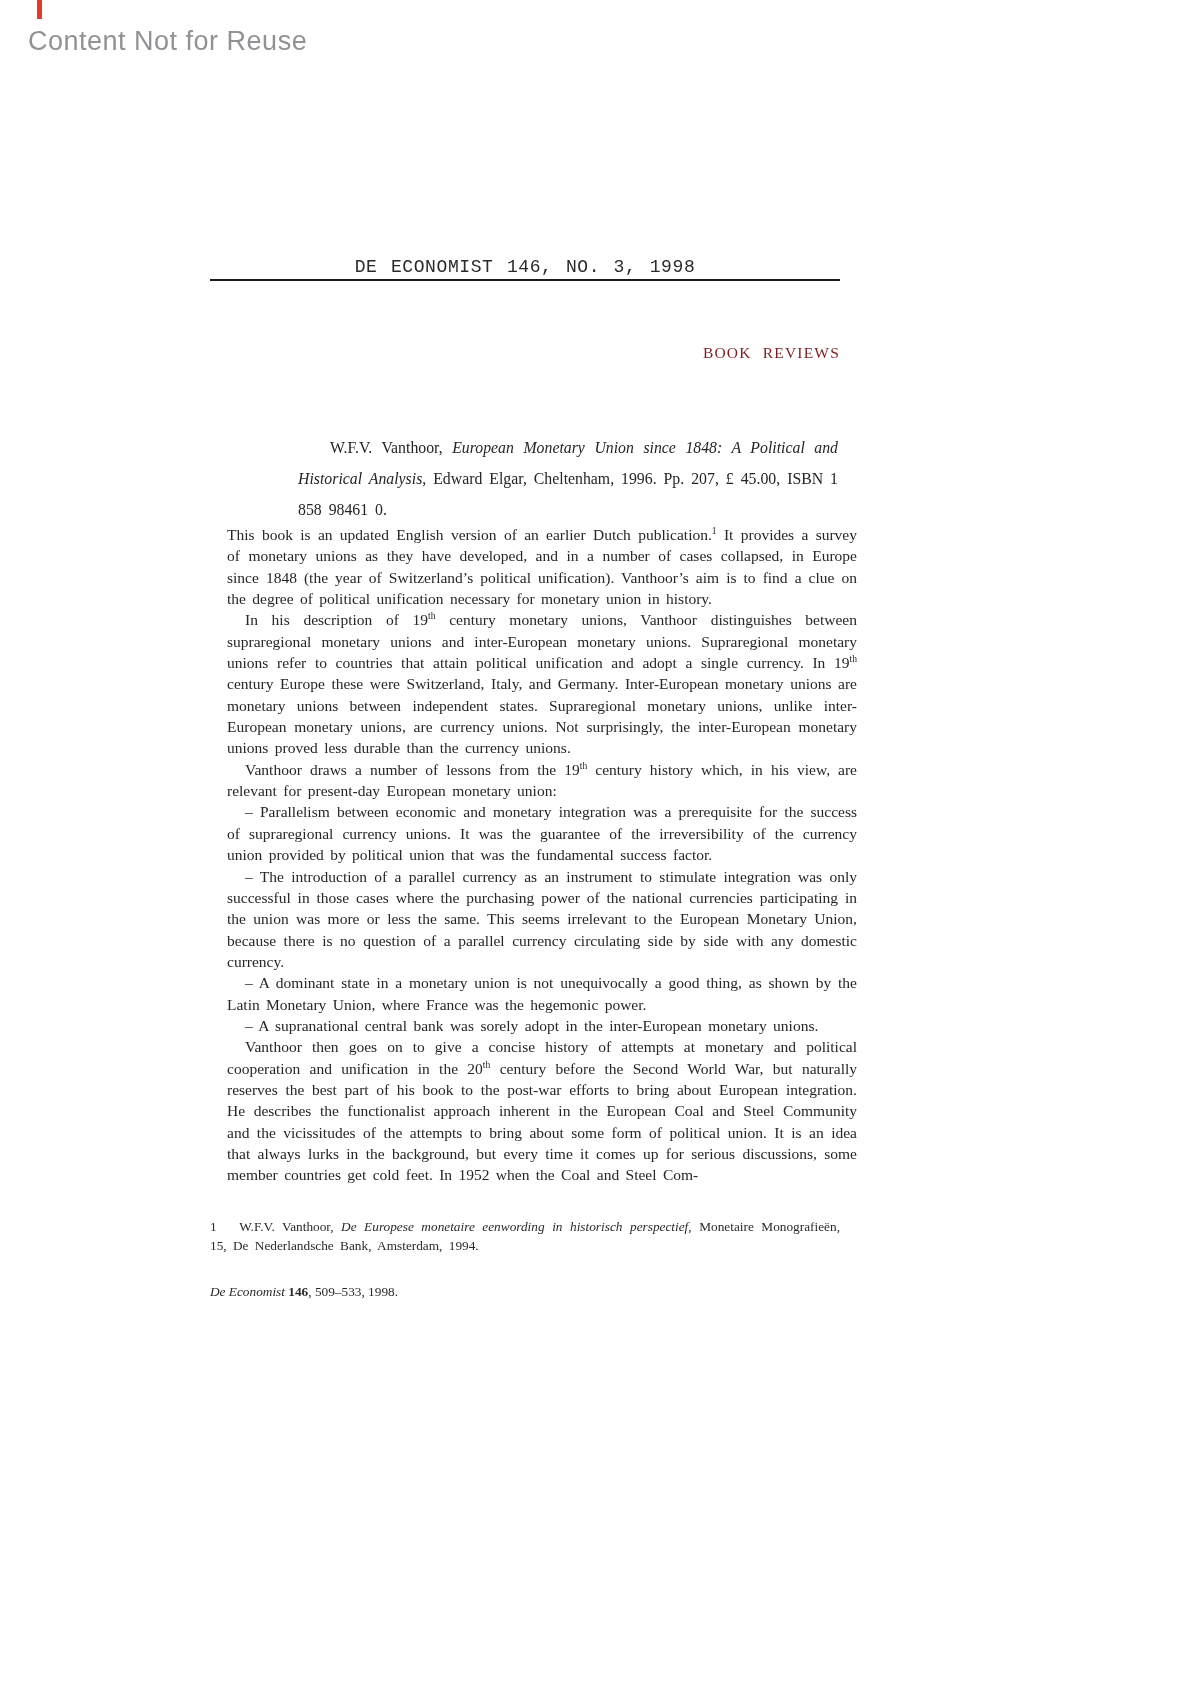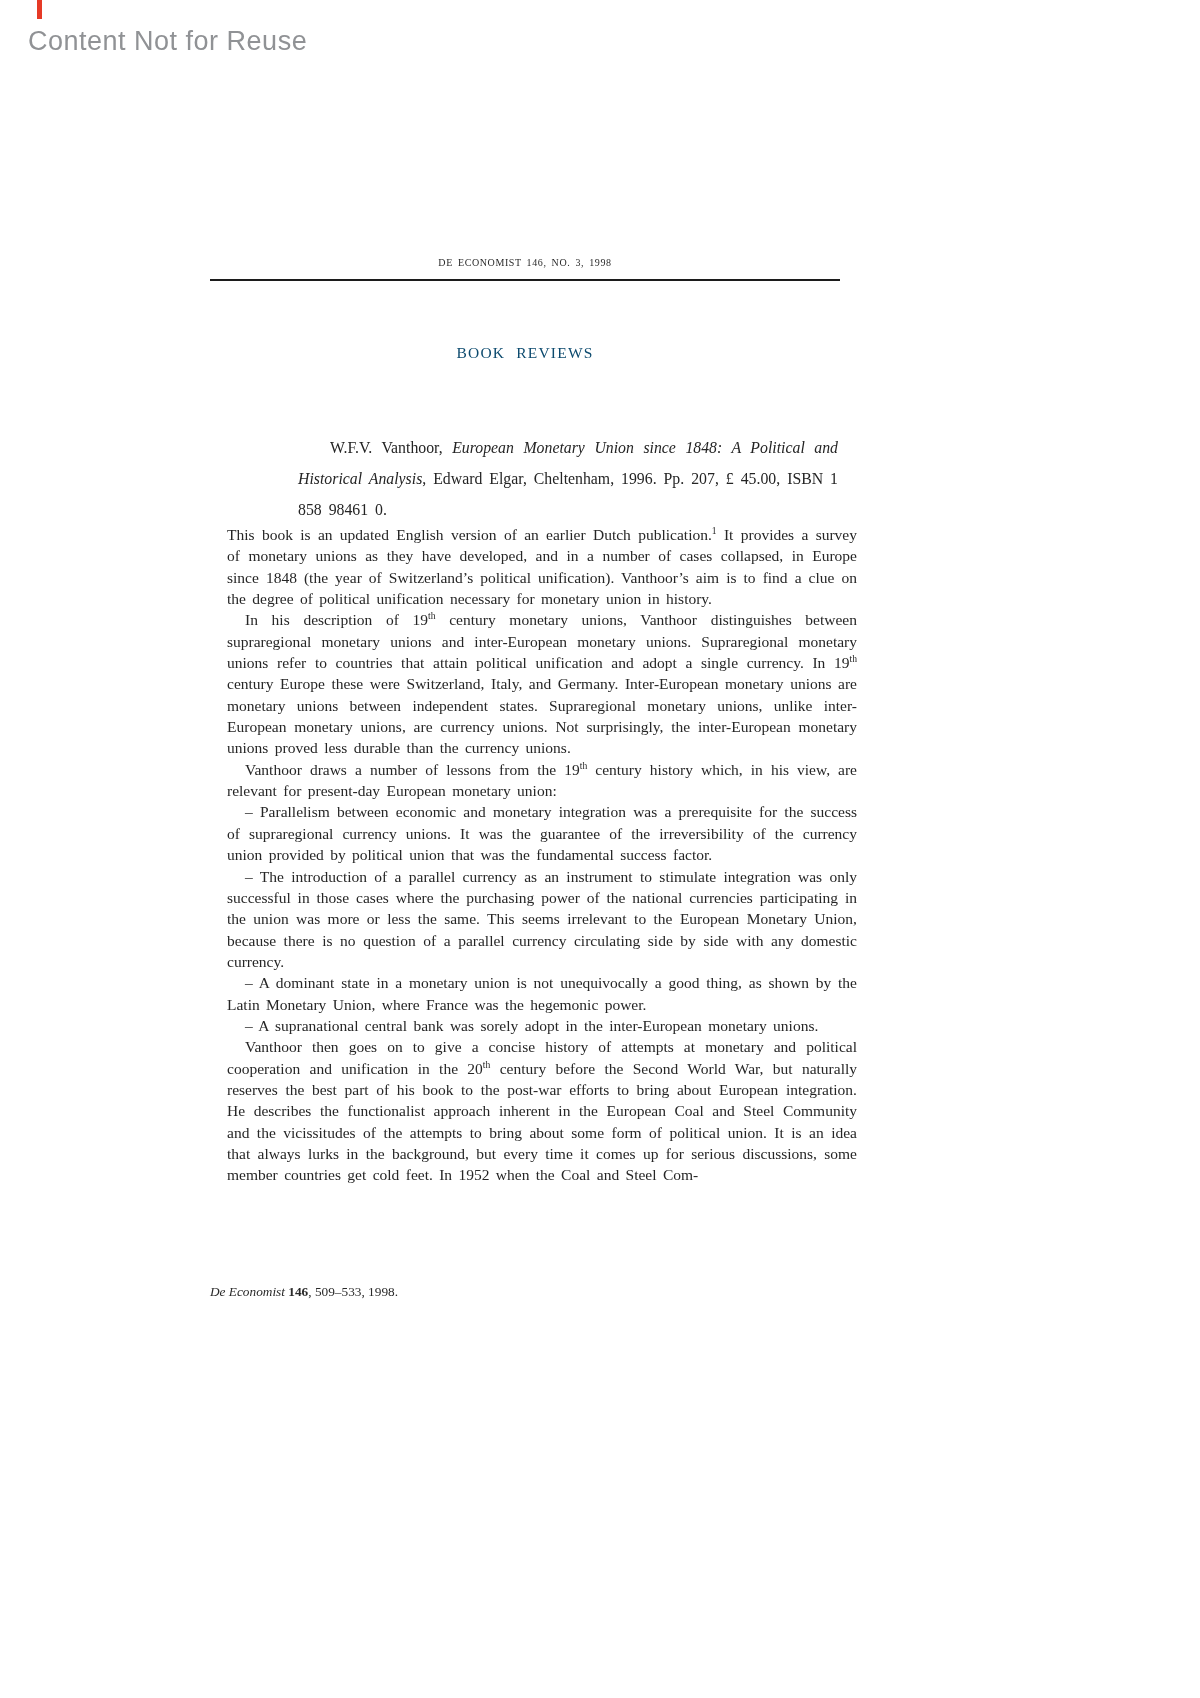--- a/index.html
+++ b/index.html
@@ -37,42 +37,43 @@
     font-weight: 400;
     color: #909295;
     letter-spacing: 0.5px;
   }
   .journal-header {
     position: absolute;
     left: 210px;
     top: 257px;
     width: 630px;
     text-align: center;
-    font-size: 10px;
+    font-size: 18px;
     letter-spacing: 0.6px;
     word-spacing: 2px;
     color: #2a2a2a;
+    font-family: Liberation Mono, monospace;
   }
   .header-rule {
     position: absolute;
     left: 210px;
     top: 279px;
     width: 630px;
     border-top: 2px solid #1c1c1c;
   }
   .section-title {
     position: absolute;
     left: 210px;
     top: 344px;
     width: 630px;
-    text-align: center;
+    text-align: right;
     font-size: 15.5px;
     letter-spacing: 1.2px;
     word-spacing: 6px;
-    color: #0c4a6e;
+    color: #7f1d1d;
   }
   .citation {
     position: absolute;
     left: 298px;
     top: 432px;
     width: 540px;
     margin: 0;
     text-indent: 32px;
     text-align: justify;
     font-size: 15.8px;
@@ -148,16 +149,17 @@
     <p class="para"><span>This book is an updated English version of an earlier Dutch publication.</span><span class="seg-sup">1</span><span> It provides a survey of monetary unions as they have developed, and in a number of cases collapsed, in Europe since 1848 (the year of Switzerland’s political unification). Vanthoor’s aim is to find a clue on the degree of political unification necessary for monetary union in history.</span></p>
     <p class="para indent"><span>In his description of 19</span><span class="seg-sup">th</span><span> century monetary unions, Vanthoor distinguishes between supraregional monetary unions and inter-European monetary unions. Supraregional monetary unions refer to countries that attain political unification and adopt a single currency. In 19</span><span class="seg-sup">th</span><span> century Europe these were Switzerland, Italy, and Germany. Inter-European monetary unions are monetary unions between independent states. Supraregional monetary unions, unlike inter-European monetary unions, are currency unions. Not surprisingly, the inter-European monetary unions proved less durable than the currency unions.</span></p>
     <p class="para indent"><span>Vanthoor draws a number of lessons from the 19</span><span class="seg-sup">th</span><span> century history which, in his view, are relevant for present-day European monetary union:</span></p>
     <p class="para indent"><span>– Parallelism between economic and monetary integration was a prerequisite for the success of supraregional currency unions. It was the guarantee of the irreversibility of the currency union provided by political union that was the fundamental success factor.</span></p>
     <p class="para indent"><span>– The introduction of a parallel currency as an instrument to stimulate integration was only successful in those cases where the purchasing power of the national currencies participating in the union was more or less the same. This seems irrelevant to the European Monetary Union, because there is no question of a parallel currency circulating side by side with any domestic currency.</span></p>
     <p class="para indent"><span>– A dominant state in a monetary union is not unequivocally a good thing, as shown by the Latin Monetary Union, where France was the hegemonic power.</span></p>
     <p class="para indent"><span>– A supranational central bank was sorely adopt in the inter-European monetary unions.</span></p>
     <p class="para indent"><span>Vanthoor then goes on to give a concise history of attempts at monetary and political cooperation and unification in the 20</span><span class="seg-sup">th</span><span> century before the Second World War, but naturally reserves the best part of his book to the post-war efforts to bring about European integration. He describes the functionalist approach inherent in the European Coal and Steel Community and the vicissitudes of the attempts to bring about some form of political union. It is an idea that always lurks in the background, but every time it comes up for serious discussions, some member countries get cold feet. In 1952 when the Coal and Steel Com-</span></p>
   </div>
 
+  <p class="footnote"><span>1&nbsp;&nbsp;&nbsp;W.F.V. Vanthoor, </span><span class="seg-i">De Europese monetaire eenwording in historisch perspectief</span><span>, Monetaire Monografieën, 15, De Nederlandsche Bank, Amsterdam, 1994.</span></p>
 
   <p class="journal-footer"><span class="seg-i">De Economist</span><span> </span><span class="seg-b">146</span><span>, 509–533, 1998.</span></p>
 
 </div>
 
 </body></html>

